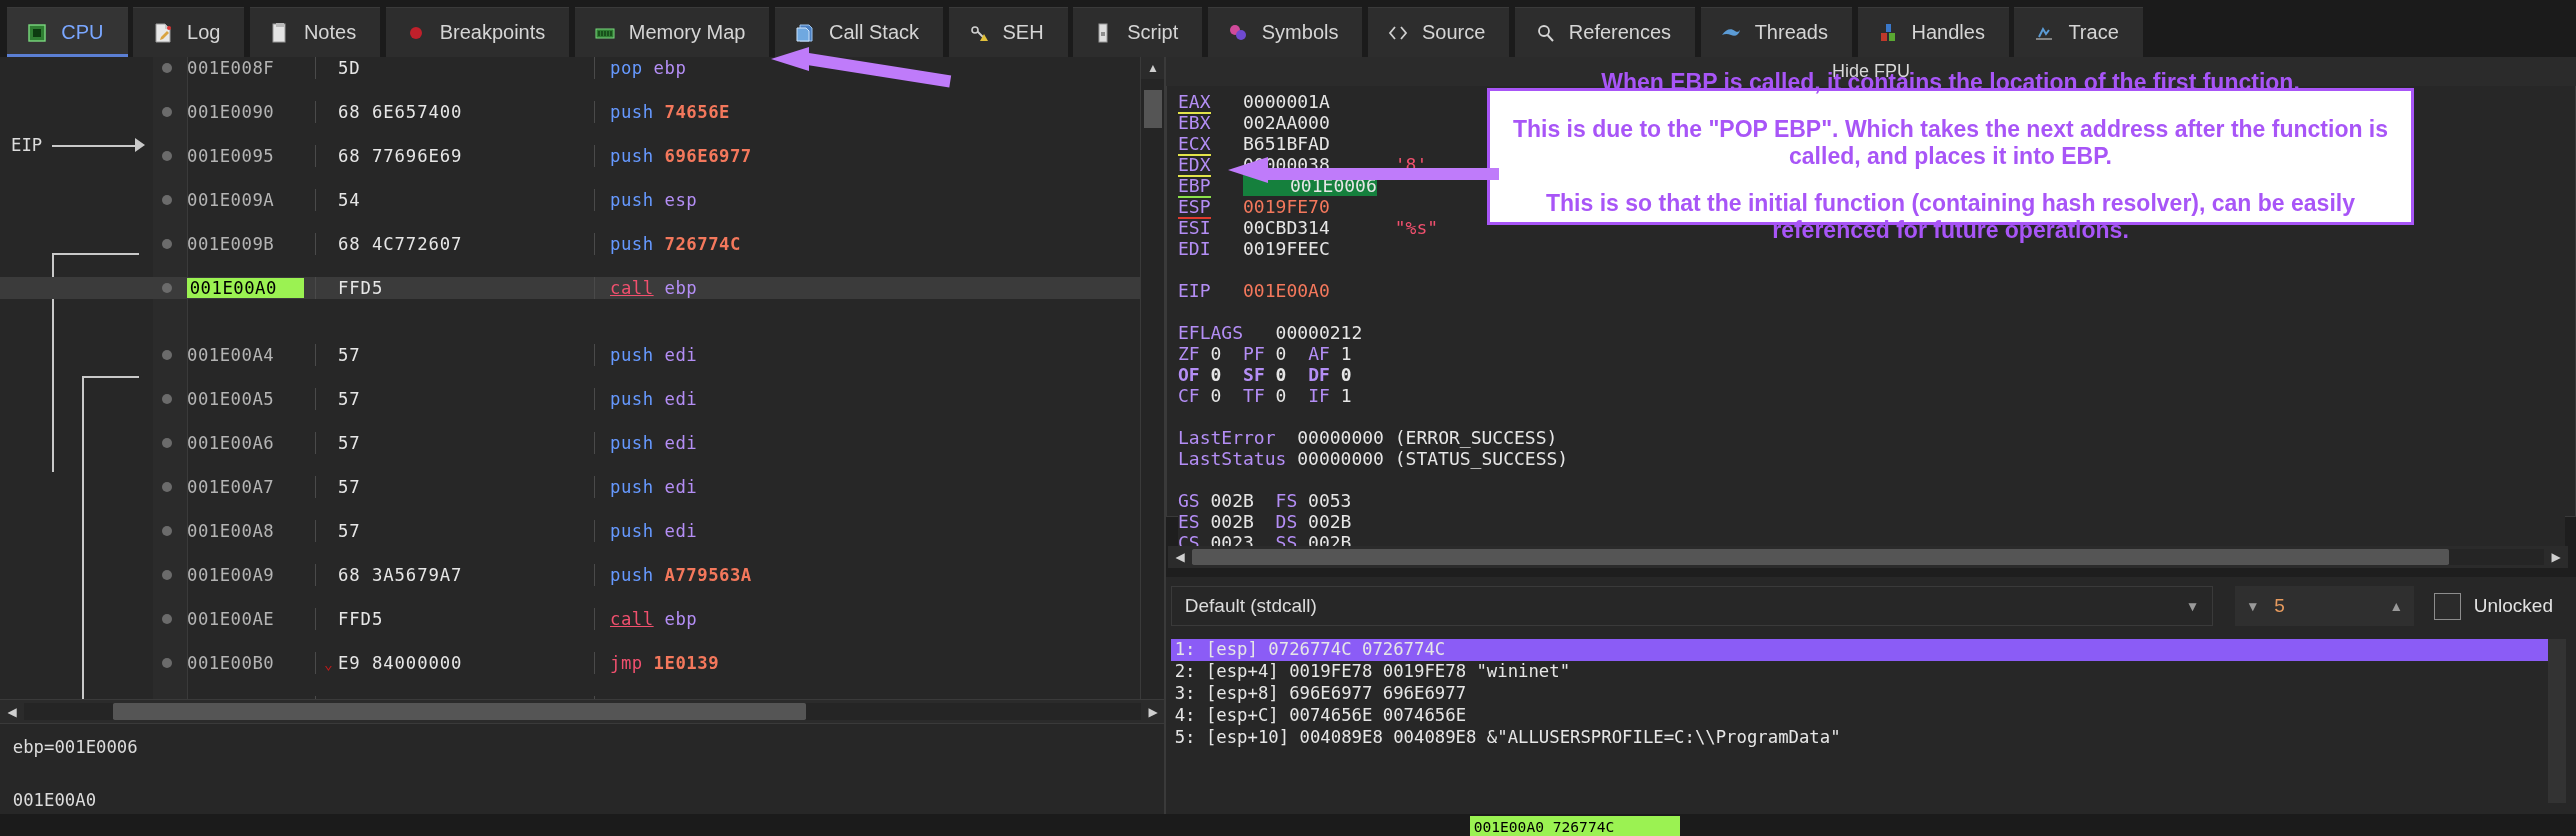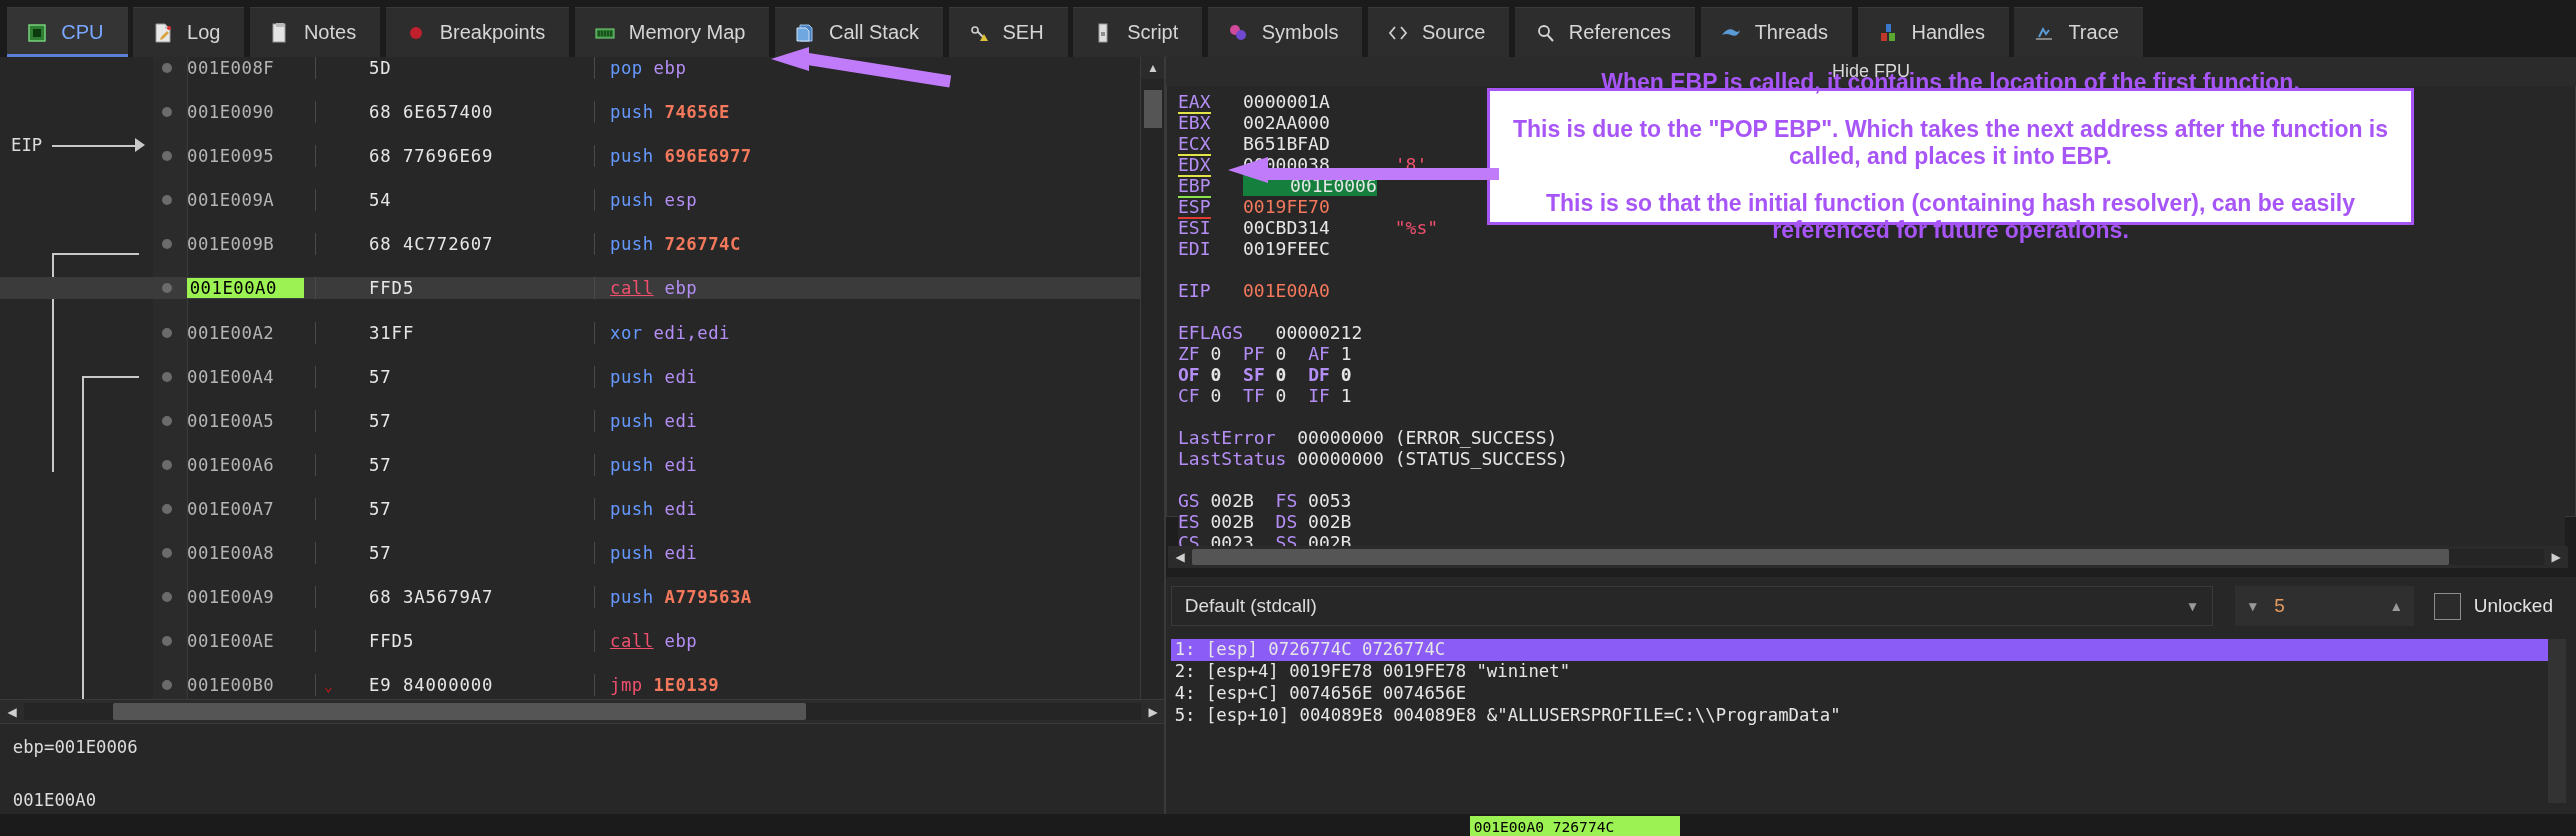--- a/index.html
+++ b/index.html
@@ -60,21 +60,21 @@
     position:absolute; left:162px; top:6.4px; width:10px; height:10px;
     border-radius:50%; background:#6b6b6b;
   }
   .addr {
     position:absolute; left:187px; width:119px; color:#b4b4b4;
     letter-spacing:0.5px;
   }
   .row.cur .addr { background:#9bf252; color:#000; padding-left:2.7px; width:117px;}
   .sep { position:absolute; left:315px; top:0; bottom:0; width:0.9px; background:#4a4a4a; }
   .jmparrow { position:absolute; left:324px; color:#c01b1b; font-size:14.6px; }
-  .bytes { position:absolute; left:369px; color:#e6e6e6; letter-spacing:0.9px;text-align:right;}
+  .bytes { position:absolute; left:338px; color:#e6e6e6; letter-spacing:0.9px;text-align:right;}
   .sep2 { position:absolute; left:594px; top:0; bottom:0; width:0.9px; background:#4a4a4a; }
   .instr { position:absolute; left:610px; letter-spacing:0.5px;}
   .mn { color:#6699ff; }
   .mn.call { color:#f0506e;text-decoration:underline; }
   .mn.jmp  { color:#f0506e; }
   .reg { color:#b48ef5; }
   .imm { color:#f4785c;font-weight:bold; }
 
   
   .eiplabel {
@@ -336,21 +336,20 @@
     <div class="arrowdown" style="left:46px; top:659px;"></div>
     <div class="arrowdown" style="left:76px; top:659px;"></div>
 
     <div class="rows" id="disasm-rows">
         <div class="row" style="top: 0px;"><div class="dot"></div><div class="addr">001E008F</div><div class="sep"></div><div class="bytes">5D</div><div class="sep2"></div><div class="instr"><span class="mn">pop</span><span class="reg"> ebp</span></div></div>
         <div class="row" style="top: 22px;"><div class="dot"></div><div class="addr">001E0090</div><div class="sep"></div><div class="bytes">68 6E657400</div><div class="sep2"></div><div class="instr"><span class="mn">push</span><span class="imm"> 74656E</span></div></div>
         <div class="row" style="top: 44px;"><div class="dot"></div><div class="addr">001E0095</div><div class="sep"></div><div class="bytes">68 77696E69</div><div class="sep2"></div><div class="instr"><span class="mn">push</span><span class="imm"> 696E6977</span></div></div>
         <div class="row" style="top: 66px;"><div class="dot"></div><div class="addr">001E009A</div><div class="sep"></div><div class="bytes">54</div><div class="sep2"></div><div class="instr"><span class="mn">push</span><span class="reg"> esp</span></div></div>
         <div class="row" style="top: 88px;"><div class="dot"></div><div class="addr">001E009B</div><div class="sep"></div><div class="bytes">68 4C772607</div><div class="sep2"></div><div class="instr"><span class="mn">push</span><span class="imm"> 726774C</span></div></div>
         <div class="row cur" style="top: 110px;"><div class="dot"></div><div class="addr">001E00A0</div><div class="sep"></div><div class="bytes">FFD5</div><div class="sep2"></div><div class="instr"><span class="mn call">call</span><span class="reg"> ebp</span></div></div>
-        <div class="row" style="top: 133px;"><div class="dot"></div><div class="addr">001E00A2</div><div class="sep"></div><div class="bytes">31FF</div><div class="sep2"></div><div class="instr"><span class="mn">xor</span><span class="reg"> edi,edi</span></div></div>
         <div class="row" style="top: 155px;"><div class="dot"></div><div class="addr">001E00A4</div><div class="sep"></div><div class="bytes">57</div><div class="sep2"></div><div class="instr"><span class="mn">push</span><span class="reg"> edi</span></div></div>
         <div class="row" style="top: 177px;"><div class="dot"></div><div class="addr">001E00A5</div><div class="sep"></div><div class="bytes">57</div><div class="sep2"></div><div class="instr"><span class="mn">push</span><span class="reg"> edi</span></div></div>
         <div class="row" style="top: 199px;"><div class="dot"></div><div class="addr">001E00A6</div><div class="sep"></div><div class="bytes">57</div><div class="sep2"></div><div class="instr"><span class="mn">push</span><span class="reg"> edi</span></div></div>
         <div class="row" style="top: 221px;"><div class="dot"></div><div class="addr">001E00A7</div><div class="sep"></div><div class="bytes">57</div><div class="sep2"></div><div class="instr"><span class="mn">push</span><span class="reg"> edi</span></div></div>
         <div class="row" style="top: 243px;"><div class="dot"></div><div class="addr">001E00A8</div><div class="sep"></div><div class="bytes">57</div><div class="sep2"></div><div class="instr"><span class="mn">push</span><span class="reg"> edi</span></div></div>
         <div class="row" style="top: 265px;"><div class="dot"></div><div class="addr">001E00A9</div><div class="sep"></div><div class="bytes">68 3A5679A7</div><div class="sep2"></div><div class="instr"><span class="mn">push</span><span class="imm"> A779563A</span></div></div>
         <div class="row" style="top: 287px;"><div class="dot"></div><div class="addr">001E00AE</div><div class="sep"></div><div class="bytes">FFD5</div><div class="sep2"></div><div class="instr"><span class="mn call">call</span><span class="reg"> ebp</span></div></div>
         <div class="row" style="top: 309px;"><div class="dot"></div><div class="addr">001E00B0</div><div class="sep"></div><div class="jmparrow">⌄</div><div class="bytes">E9 84000000</div><div class="sep2"></div><div class="instr"><span class="mn jmp">jmp</span><span class="imm"> 1E0139</span></div></div>
         <div class="row" style="top: 331px;"><div class="addr">001E00B5</div><div class="sep"></div><div class="bytes">5B</div><div class="sep2"></div><div class="instr"><span class="mn">pop</span><span class="reg"> ebx</span></div></div>
       </div>
@@ -426,20 +425,21 @@
     </div>
     <div class="chkwrap">
       <span class="chkbox"></span>
       <span class="chklabel">Unlocked</span>
     </div>
   </div>
   <div class="arglist" id="arglist">
     <div class="argscroll"></div>
   <div class="argrow sel"><span>1:</span> <span>[esp]</span> <span>0726774C</span> <span>0726774C</span></div>
       <div class="argrow"><span>2:</span> <span>[esp+4]</span> <span>0019FE78</span> <span>0019FE78</span> <span>"wininet"</span></div>
+      <div class="argrow"><span>3:</span> <span>[esp+8]</span> <span>696E6977</span> <span>696E6977</span></div>
       <div class="argrow"><span>4:</span> <span>[esp+C]</span> <span>0074656E</span> <span>0074656E</span></div>
       <div class="argrow"><span>5:</span> <span>[esp+10]</span> <span>004089E8</span> <span>004089E8</span> <span>&amp;"ALLUSERSPROFILE=C:\\ProgramData"</span></div>
     </div>
 
   <div class="callout">
     <p>When EBP is called, it contains the location of the first function.</p>
     <p>This is due to the "POP EBP". Which takes the next address after the function is called, and places it into EBP.</p>
     <p>This is so that the initial function (containing hash resolver), can be easily referenced for future operations.</p>
   </div>
 

